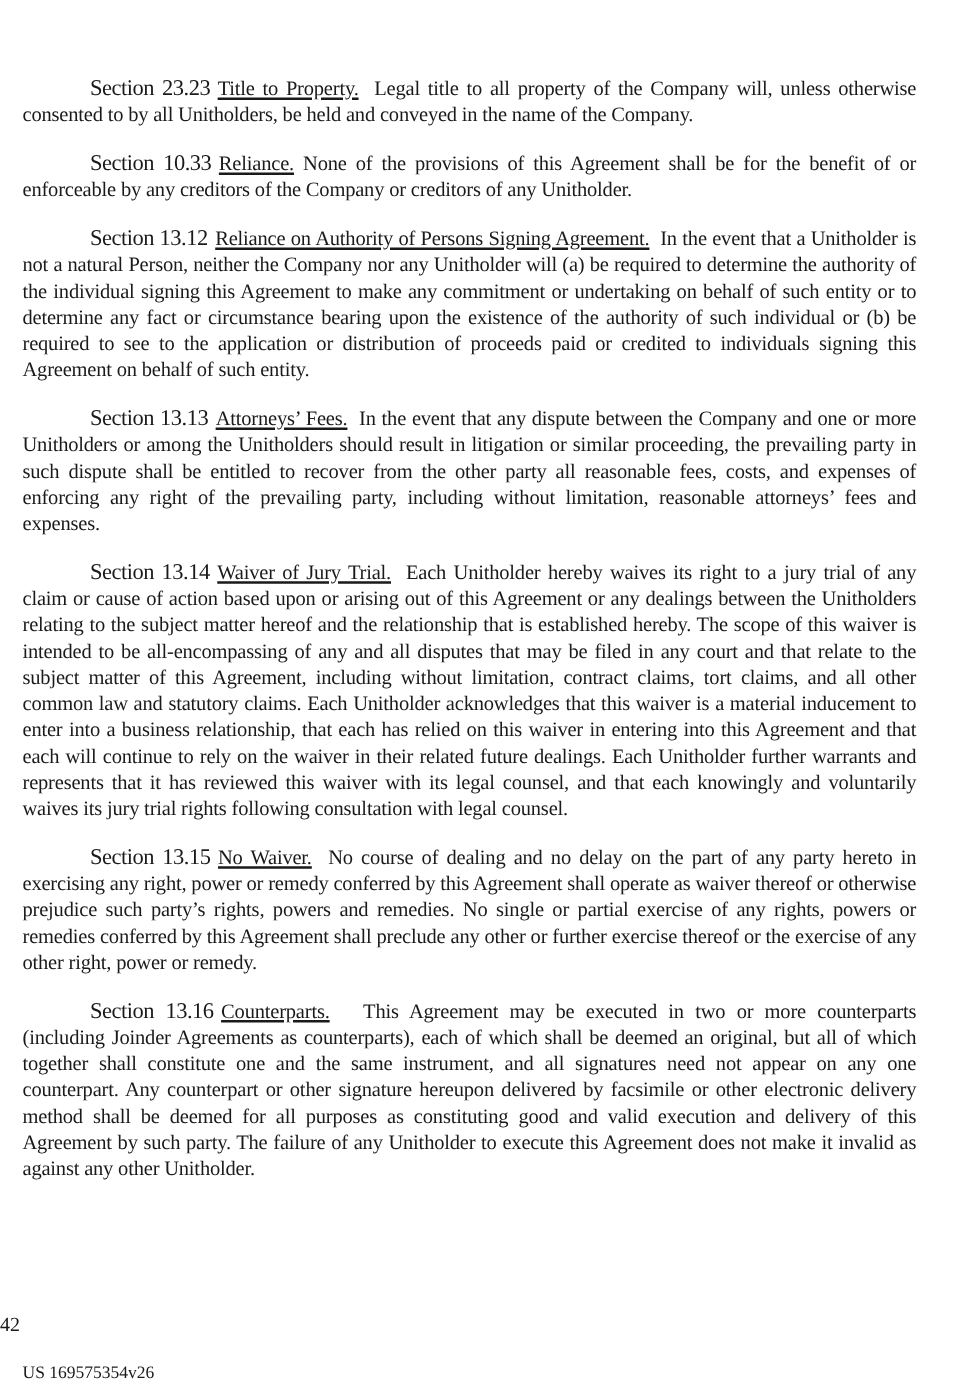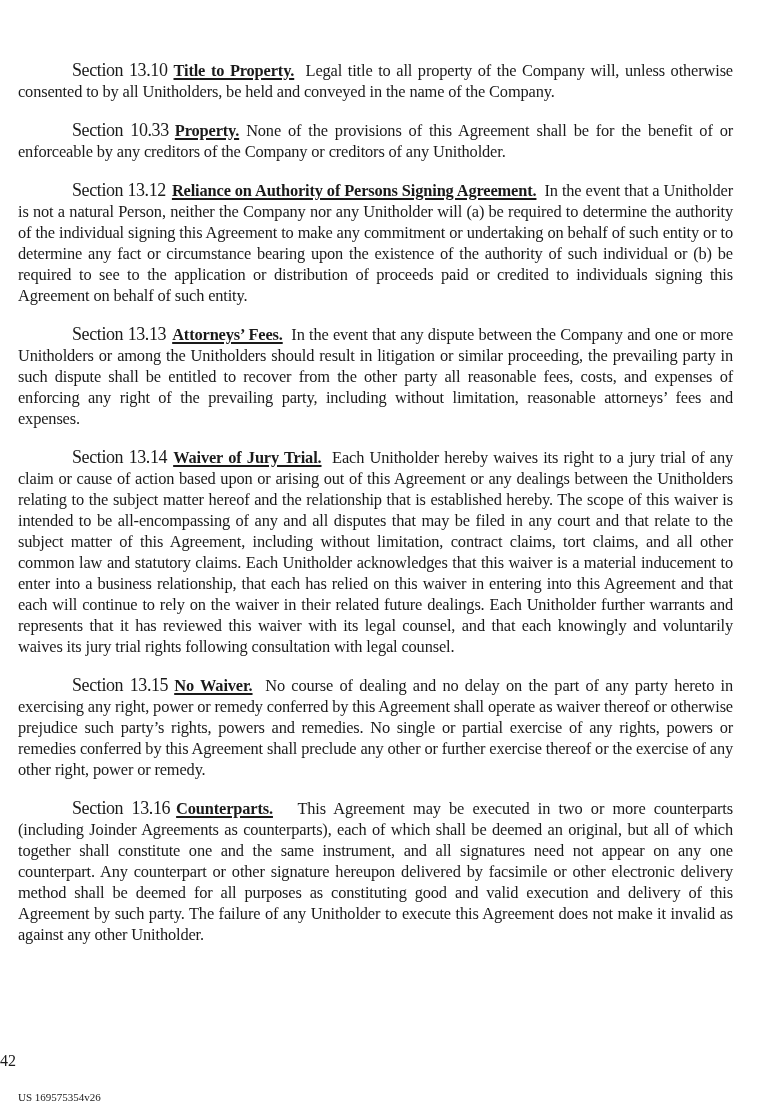--- a/index.html
+++ b/index.html
@@ -27,50 +27,50 @@
     text-align: justify;
     margin: 0 0 18px 0;
     text-indent: 54px;
     letter-spacing: -0.15px;
   }
   .sec-num {
     font-size: 18px;
     letter-spacing: -0.4px;
   }
   .sec-title {
-    font-weight: bold;
+    font-weight: normal;
     text-decoration: underline;
     text-decoration-thickness: 2px;
     text-underline-offset: 2px;
     margin-left: 6px;
     margin-top: 15px;
   }
   .page-number {
     position: absolute;
     left: 0;
     width: 752px;
     top: 1052px;
     text-align: left;
     font-size: 16px;
   }
   .doc-id {
     position: absolute;
     left: 18px;
     top: 1091px;
-    font-size: 11px;
+    font-size: 14px;
   }
 </style>
 </head>
 <body>
 
 <div class="page">
 
-  <p class="para"><span class="sec-num">Section 13.10</span><span class="sec-title">Title to Property.</span>&nbsp; <span>Legal title to all property of the Company will, unless otherwise consented to by all Unitholders, be held and conveyed in the name of the Company.</span></p>
+  <p class="para"><span class="sec-num">Section 23.23</span><span class="sec-title">Title to Property.</span>&nbsp; <span>Legal title to all property of the Company will, unless otherwise consented to by all Unitholders, be held and conveyed in the name of the Company.</span></p>
 
-  <p class="para"><span class="sec-num">Section 10.33</span><span class="sec-title">Property.</span> <span>None of the provisions of this Agreement shall be for the benefit of or enforceable by any creditors of the Company or creditors of any Unitholder.</span></p>
+  <p class="para"><span class="sec-num">Section 10.33</span><span class="sec-title">Reliance.</span> <span>None of the provisions of this Agreement shall be for the benefit of or enforceable by any creditors of the Company or creditors of any Unitholder.</span></p>
 
   <p class="para"><span class="sec-num">Section 13.12</span><span class="sec-title">Reliance on Authority of Persons Signing Agreement.</span>&nbsp; <span>In the event that a Unitholder is not a natural Person, neither the Company nor any Unitholder will (a) be required to determine the authority of the individual signing this Agreement to make any commitment or undertaking on behalf of such entity or to determine any fact or circumstance bearing upon the existence of the authority of such individual or (b) be required to see to the application or distribution of proceeds paid or credited to individuals signing this Agreement on behalf of such entity.</span></p>
 
   <p class="para"><span class="sec-num">Section 13.13</span><span class="sec-title">Attorneys’ Fees.</span>&nbsp; <span>In the event that any dispute between the Company and one or more Unitholders or among the Unitholders should result in litigation or similar proceeding, the prevailing party in such dispute shall be entitled to recover from the other party all reasonable fees, costs, and expenses of enforcing any right of the prevailing party, including without limitation, reasonable attorneys’ fees and expenses.</span></p>
 
   <p class="para"><span class="sec-num">Section 13.14</span><span class="sec-title">Waiver of Jury Trial.</span>&nbsp; <span>Each Unitholder hereby waives its right to a jury trial of any claim or cause of action based upon or arising out of this Agreement or any dealings between the Unitholders relating to the subject matter hereof and the relationship that is established hereby.  The scope of this waiver is intended to be all-encompassing of any and all disputes that may be filed in any court and that relate to the subject matter of this Agreement, including without limitation, contract claims, tort claims, and all other common law and statutory claims.  Each Unitholder acknowledges that this waiver is a material inducement to enter into a business relationship, that each has relied on this waiver in entering into this Agreement and that each will continue to rely on the waiver in their related future dealings.  Each Unitholder further warrants and represents that it has reviewed this waiver with its legal counsel, and that each knowingly and voluntarily waives its jury trial rights following consultation with legal counsel.</span></p>
 
   <p class="para"><span class="sec-num">Section 13.15</span><span class="sec-title">No Waiver.</span>&nbsp; <span>No course of dealing and no delay on the part of any party hereto in exercising any right, power or remedy conferred by this Agreement shall operate as waiver thereof or otherwise prejudice such party’s rights, powers and remedies.  No single or partial exercise of any rights, powers or remedies conferred by this Agreement shall preclude any other or further exercise thereof or the exercise of any other right, power or remedy.</span></p>
 
   <p class="para"><span class="sec-num">Section 13.16</span><span class="sec-title">Counterparts.</span>&nbsp;&nbsp; <span>This Agreement may be executed in two or more counterparts (including Joinder Agreements as counterparts), each of which shall be deemed an original, but all of which together shall constitute one and the same instrument, and all signatures need not appear on any one counterpart.  Any counterpart or other signature hereupon delivered by facsimile or other electronic delivery method shall be deemed for all purposes as constituting good and valid execution and delivery of this Agreement by such party.  The failure of any Unitholder to execute this Agreement does not make it invalid as against any other Unitholder.</span></p>

